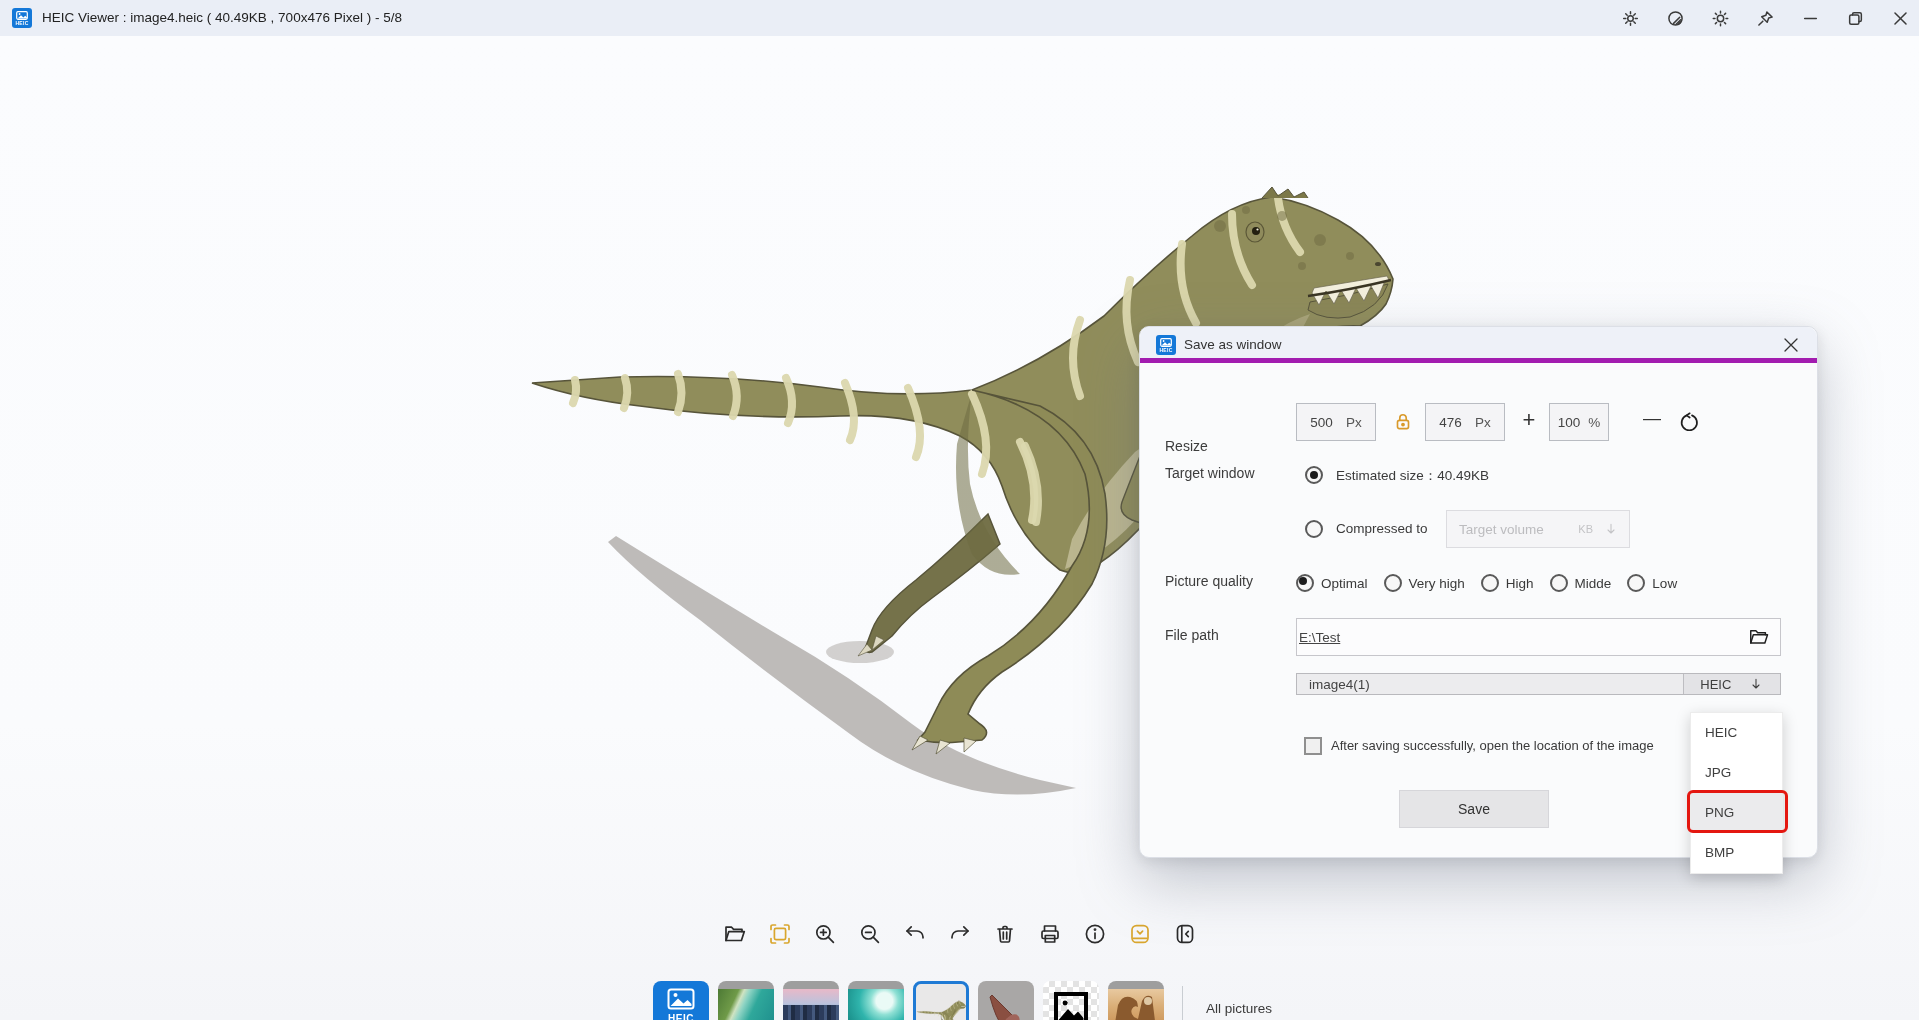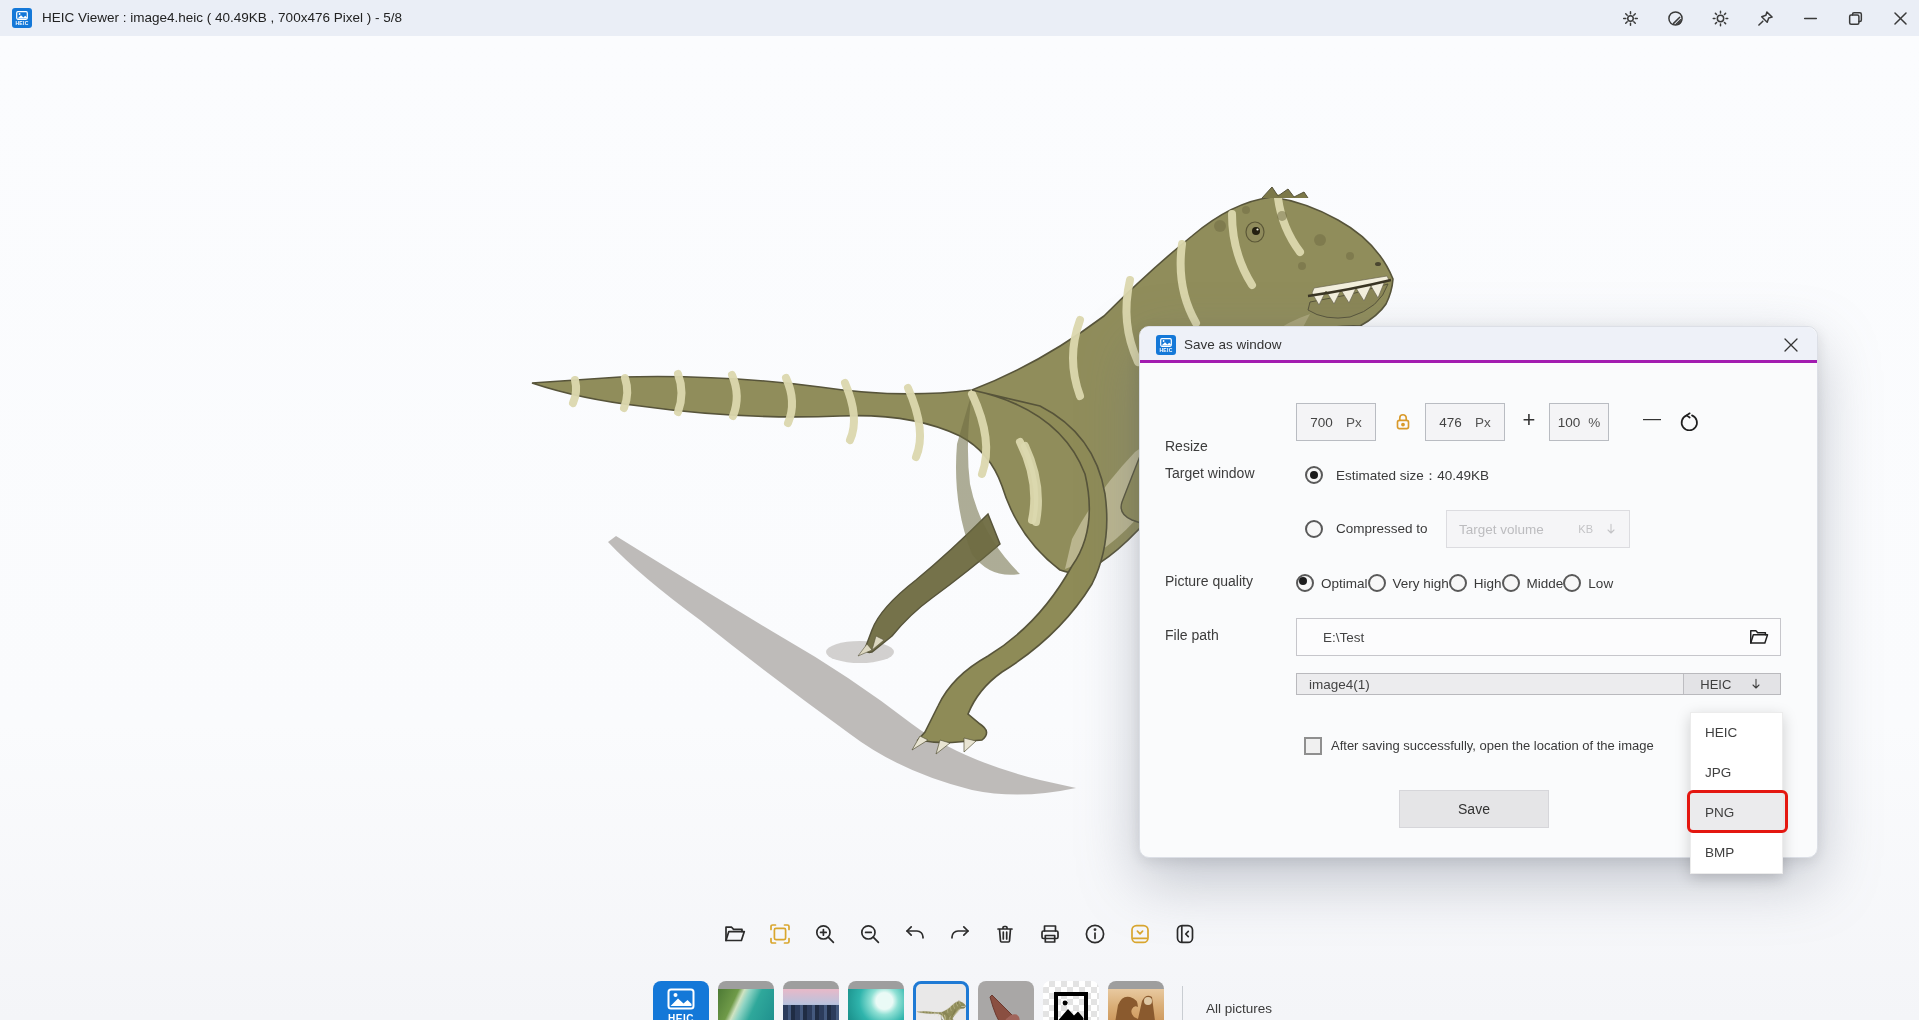--- a/index.html
+++ b/index.html
@@ -34,21 +34,21 @@
   .thumb.selected { border:3px solid #1f7ad4; background:#e9e8e8; }
   .thumb-inner { position:absolute; left:0; right:0; top:8px; bottom:8px; }
   #thumb-divider { position:absolute; left:1182px; top:950px; width:1px; height:48px; background:#c9cdd2; }
   #all-pictures { position:absolute; left:1206px; top:945px; height:56px; line-height:56px; font-size:13.5px; color:#3a3a3a; }
 
   
   #dialog { position:absolute; left:1139px; top:326px; width:679px; height:532px; background:#fafbfc;
             border:1px solid #dcdfe6; border-radius:10px;
             box-shadow:0 22px 60px rgba(110,118,135,.40), 0 4px 14px rgba(0,0,0,.10); }
   #dlg-header { position:absolute; left:0; top:0; right:0; height:36px; background:#eef1f8;
-                border-bottom:3px solid #a21caf; border-radius:10px 10px 0 0; }
+                border-bottom:5px solid #a21caf; border-radius:10px 10px 0 0; }
   #dlg-badge { position:absolute; left:16px; top:8px; width:20px; height:20px; border-radius:3px; background:#1478d8;
                display:flex; flex-direction:column; align-items:center; justify-content:center; }
   #dlg-title { position:absolute; left:44px; top:0; height:36px; line-height:36px; font-size:13.5px; color:#333; }
   #dlg-close { position:absolute; right:14px; top:6px; width:24px; height:24px; display:flex; align-items:center; justify-content:center; }
   #dlg-close svg { stroke:#333; stroke-width:1.3; stroke-linecap:round; }
 
   .dlg-label { position:absolute; left:25px; font-size:14px; color:#3c3c3c; }
   .inp { position:absolute; height:38px; background:#f4f4f6; border:1px solid #b9bcc2; display:flex;
          align-items:center; justify-content:space-evenly; font-size:13.5px; color:#444; }
   .sign { position:absolute; font-size:22px; color:#333; width:24px; text-align:center; line-height:24px; }
@@ -58,27 +58,27 @@
   .radio { position:absolute; width:18px; height:18px; border:2px solid #595959; border-radius:50%; background:#f7f7f7; }
   .radio.sel::after { content:""; position:absolute; left:3px; top:3px; width:8px; height:8px; border-radius:50%; background:#1c1c1c; }
   .radio-lbl { position:absolute; font-size:13.5px; color:#3a3a3a; white-space:nowrap; }
 
   #disabled-box { position:absolute; left:306px; top:183px; width:184px; height:38px; background:#f5f5f7;
                   border:1px solid #dcdce0; display:flex; align-items:center; }
   #disabled-box .ph { margin-left:12px; font-size:13.5px; color:#bcbcbf; flex:1; }
   #disabled-box .unit { font-size:11px; color:#c3c3c6; margin-right:10px; }
   #disabled-box svg { margin-right:10px; stroke:#c3c3c6; fill:none; stroke-width:1.6; stroke-linecap:round; stroke-linejoin:round; }
 
-  #quality-row { position:absolute; left:156px; top:247px; display:flex; align-items:center; }
+  #quality-row { position:absolute; left:156px; top:247px; display:flex; gap:16px; align-items:center; }
   .q-opt { display:flex; align-items:center; gap:7px; }
   .q-opt .radio, .q-opt .radio-lbl { position:static; }
 
   #path-input { position:absolute; left:156px; top:291px; width:485px; height:38px; background:#fcfcfd;
                 border:1px solid #c6c6cb; display:flex; align-items:center; font-size:13.5px; color:#444; }
-  #path-input .val { margin-left:26px; flex:1; }
+  #path-input .val { margin-left:2px; flex:1;text-decoration:underline; }
   #path-input svg { margin-right:10px; stroke:#1f1f1f; fill:none; stroke-width:1.6; stroke-linecap:round; stroke-linejoin:round; }
 
   #name-input { position:absolute; left:156px; top:346px; width:485px; height:22px; background:#ececee;
                 border:1px solid #b9b9bd; display:flex; align-items:center; font-size:13.5px; color:#444; }
   #name-input .val { margin-left:12px; flex:1; }
   #fmt-select { width:97px; height:100%; background:#e3e3e6; border-left:1px solid #bdbdc1; display:flex;
                 align-items:center; justify-content:space-evenly; font-size:13px; color:#3f3f3f; }
   #fmt-select svg { stroke:#3f3f3f; fill:none; stroke-width:1.6; stroke-linecap:round; stroke-linejoin:round; }
 
   #dlg-checkbox { position:absolute; left:164px; top:410px; width:18px; height:18px; border:2px solid #8f8f8f; background:#f0f0f0; }
@@ -366,21 +366,21 @@
       <div id="dlg-title">Save as window</div>
       <div id="dlg-close">
         <svg width="18" height="18" viewBox="0 0 18 18">
             <path d="M3 3l12 12 M15 3L3 15"></path>
           </svg>
       </div>
     </div>
 
     <div class="dlg-label" style="top:111px">Resize</div>
     <div class="inp" style="left:156px;top:76px;width:80px">
-      <span>700</span>
+      <span>500</span>
       <span style="color:#555">Px</span>
     </div>
     <div class="icon24" style="left:251px;top:83px">
       <svg width="22" height="22" viewBox="0 0 24 24" style="stroke:#d99a2b;stroke-width:1.8">
           <rect x="6" y="10.2" width="12" height="9" rx="2"></rect>
           <path d="M8.5 10.2V7.6a3.5 3.5 0 0 1 7 0v2.6"></path>
           <circle cx="12" cy="14.8" r="1.2" fill="#d99a2b"></circle>
         </svg>
     </div>
     <div class="inp" style="left:285px;top:76px;width:80px">

